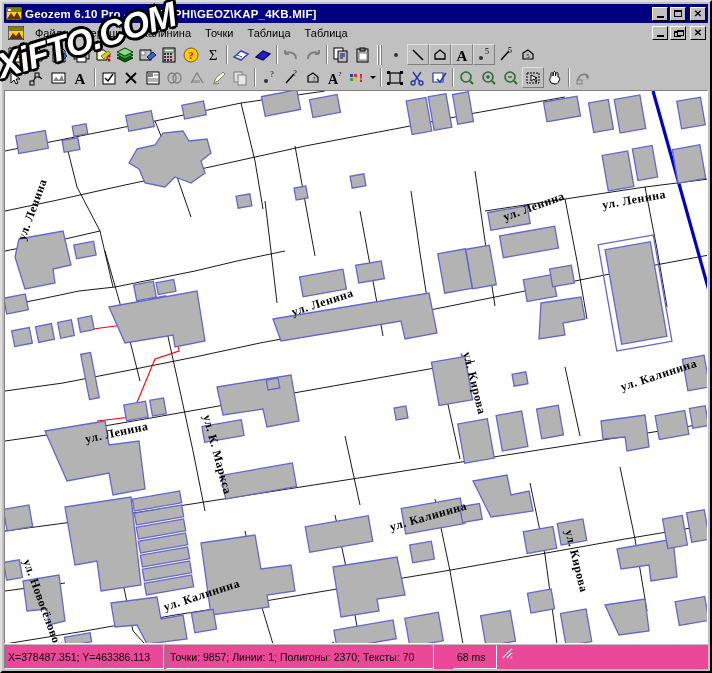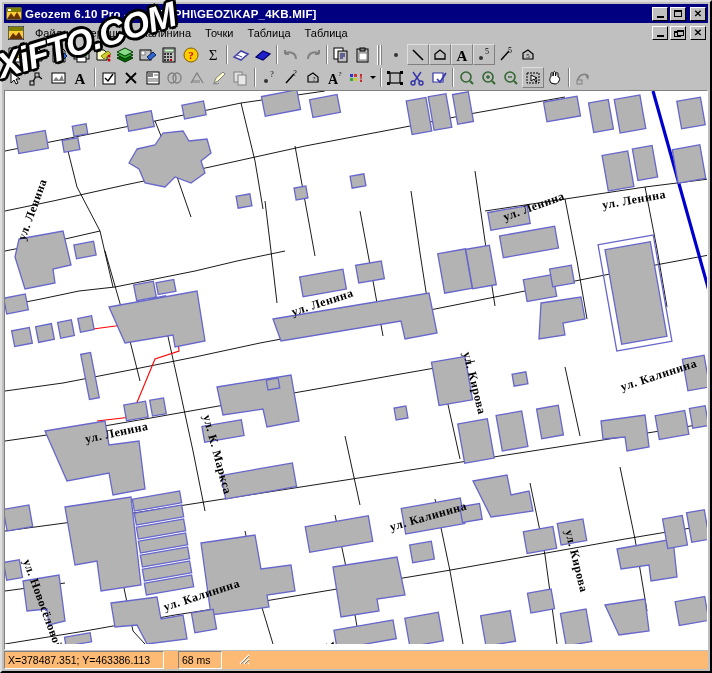--- a/index.html
+++ b/index.html
@@ -94,33 +94,33 @@
   .clientwrap{
     flex:1;margin:1px 2px 0 2px;position:relative;
     border:1px solid;border-color:#808080 #fff #fff #808080;
     background:#fff;overflow:hidden;
   }
   .mapcanvas{position:absolute;inset:0;background:#fff;}
   .mapcanvas svg{display:block;}
 
   
   .statusbar{
-    height:18px;margin:1px 2px 2px 2px;flex:none;
-    display:flex;align-items:stretch;gap:14px;background:#fdba74;
+    height:24px;margin:1px 2px 2px 2px;flex:none;
+    display:flex;align-items:stretch;gap:2px;background:#ec4899;
   }
   .spanel{
     border:1px solid;border-color:#808080 #fff #fff #808080;
     display:flex;align-items:center;padding:0 3px;
     font-size:10.5px;color:#000;white-space:nowrap;overflow:hidden;
     font-family:"Liberation Sans",sans-serif;
     box-sizing:border-box;
   }
   .s-coord{width:160px;}
   .s-stats{width:268px;}
-  .s-time{width:44px;}
+  .s-time{width:44px;margin-left:17px;}
   .s-file{flex:1;}
   .sizegrip{width:15px;position:relative;flex:none;}
   
   .watermark{
     position:absolute;left:-8px;top:18px;
     transform:rotate(-17deg);
     font-family:"Liberation Sans",sans-serif;
     font-weight:bold;font-style:italic;
     font-size:35px;letter-spacing:-1px;
     color:#fff;
@@ -728,20 +728,21 @@
           <text class="street" x="160" y="520" transform="rotate(-18 160 520)">ул. Калинина</text>
           <text class="street" x="18" y="470" transform="rotate(70 18 470)">ул. Новосёловой</text>
           <text class="street" x="515" y="600" transform="rotate(-20 515 600)">ул. Борчанинова</text>
         </g>
       </svg>
     </div>
   </div>
 
   <div class="statusbar">
     <span class="spanel s-coord">X=378487.351; Y=463386.113</span>
+    <span class="spanel s-stats">Точки: 9857; Линии: 1; Полигоны: 2370; Тексты: 70</span>
     <span class="spanel s-time">68 ms</span>
     <span class="sizegrip">
       <svg width="15" height="16" viewBox="0 0 15 16">
         <path d="M13 4 L4 13 M13 8 L8 13 M13 12 L12 13" stroke="#fff" stroke-width="1.4"></path>
         <path d="M13 5 L5 13 M13 9 L9 13 M13 13 L13 13" stroke="#808080" stroke-width="1"></path>
       </svg>
     </span>
   </div>
 
   <div class="watermark">XiFTO.COM</div>

